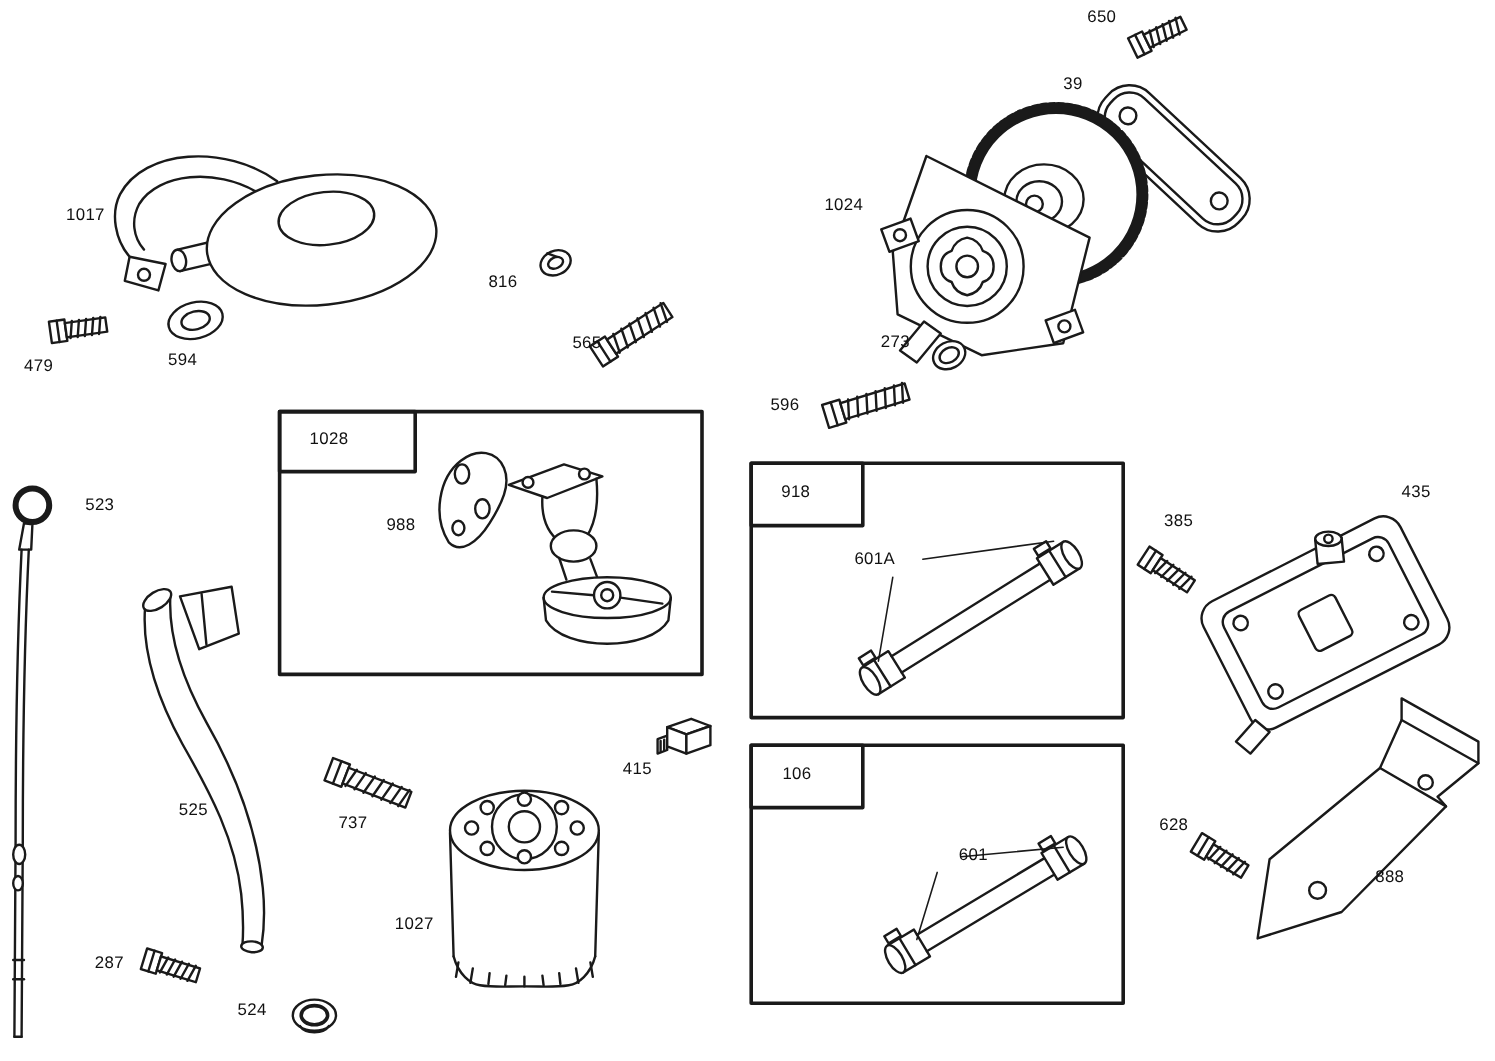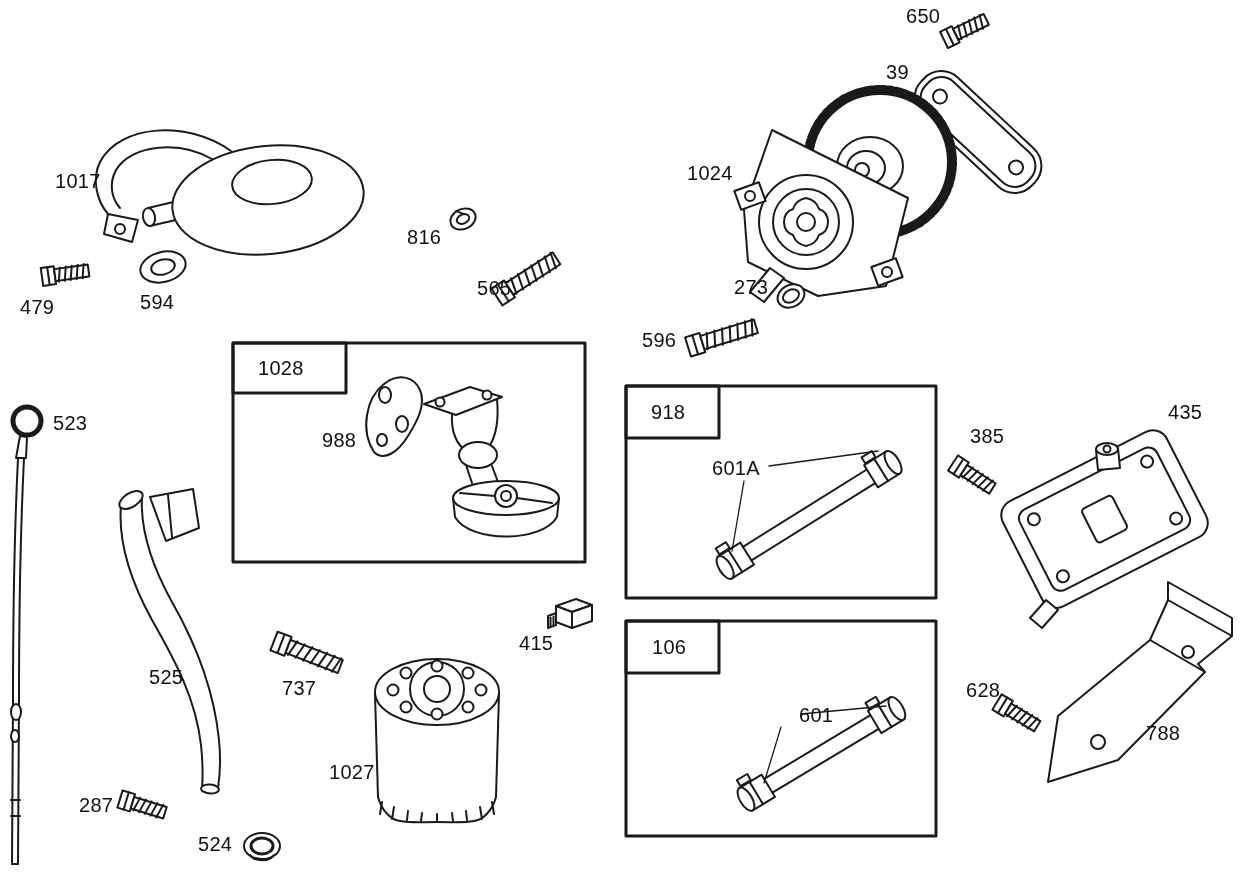--- a/index.html
+++ b/index.html
@@ -2,21 +2,21 @@
 <html><head>
 <meta charset="utf-8">
 <style>
   html,body{margin:0;padding:0;background:#ffffff;}
   .stage{
     position:relative;width:1246px;height:884px;background:#ffffff;overflow:hidden;
     font-family:"Liberation Sans",sans-serif;
   }
   .stage svg{position:absolute;left:0;top:0;}
   .lbl{
-    position:absolute;font-size:20px;line-height:1;color:#111;white-space:nowrap;
+    position:absolute;font-size:14px;line-height:1;color:#111;white-space:nowrap;
     letter-spacing:0.3px;
   }
 </style>
 </head>
 <body>
 
 <div class="stage">
 
 <svg width="1246" height="884" viewBox="0 0 1246 884">
   <defs>
@@ -286,29 +286,29 @@
 <div class="lbl" style="left:140px;top:292px">594</div>
 <div class="lbl" style="left:407px;top:227px">816</div>
 <div class="lbl" style="left:477px;top:278px">565</div>
 <div class="lbl" style="left:906px;top:6px">650</div>
 <div class="lbl" style="left:886px;top:62px">39</div>
 <div class="lbl" style="left:687px;top:163px">1024</div>
 <div class="lbl" style="left:734px;top:277px">273</div>
 <div class="lbl" style="left:642px;top:330px">596</div>
 <div class="lbl" style="left:258px;top:358px">1028</div>
 <div class="lbl" style="left:322px;top:430px">988</div>
-<div class="lbl" style="left:53px;top:413px">523</div>
+<div class="lbl" style="left:71px;top:413px">523</div>
 <div class="lbl" style="left:651px;top:402px">918</div>
 <div class="lbl" style="left:712px;top:458px">601A</div>
 <div class="lbl" style="left:970px;top:426px">385</div>
 <div class="lbl" style="left:1168px;top:402px">435</div>
 <div class="lbl" style="left:519px;top:633px">415</div>
 <div class="lbl" style="left:149px;top:667px">525</div>
 <div class="lbl" style="left:282px;top:678px">737</div>
 <div class="lbl" style="left:652px;top:637px">106</div>
 <div class="lbl" style="left:799px;top:705px">601</div>
 <div class="lbl" style="left:966px;top:680px">628</div>
 <div class="lbl" style="left:329px;top:762px">1027</div>
-<div class="lbl" style="left:1146px;top:723px">788</div>
+<div class="lbl" style="left:1146px;top:723px">888</div>
 <div class="lbl" style="left:79px;top:795px">287</div>
 <div class="lbl" style="left:198px;top:834px">524</div>
 
 </div>
 
 </body></html>

